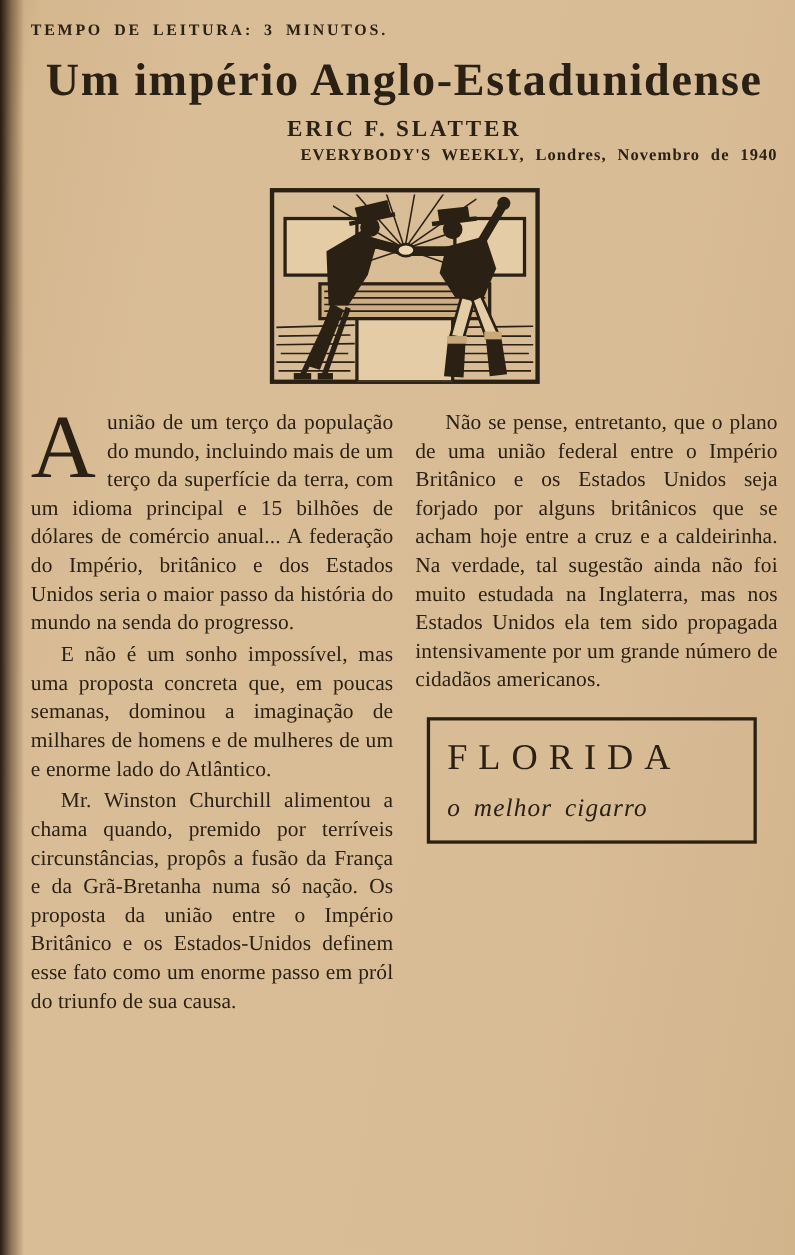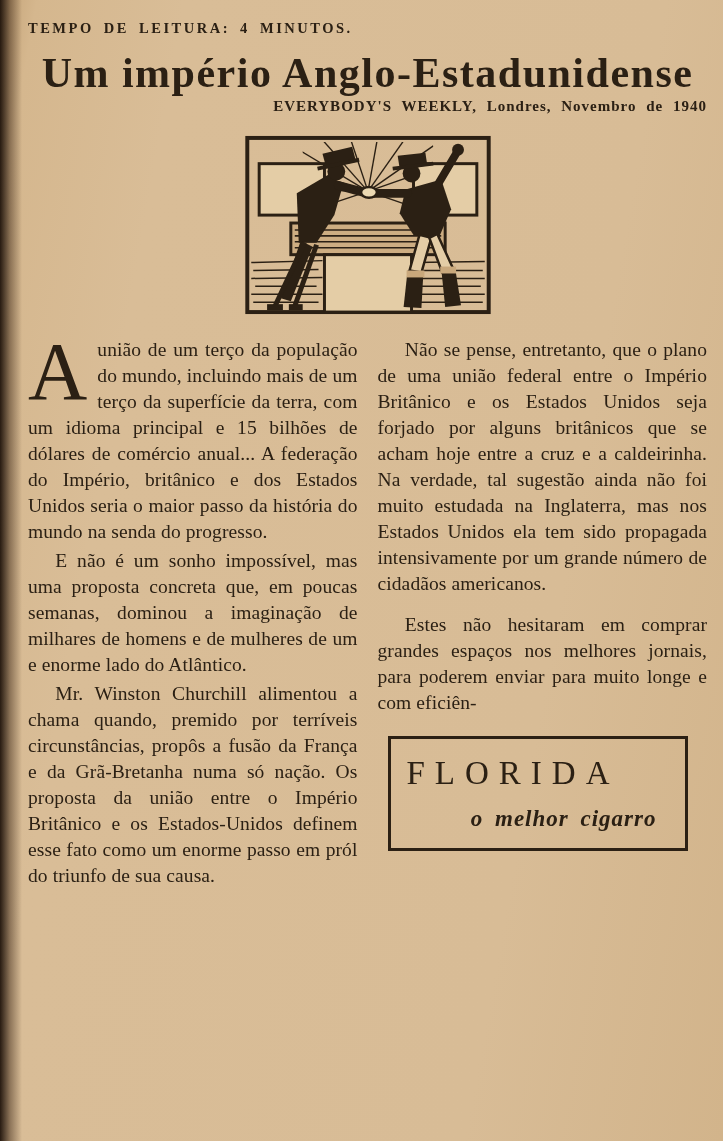--- a/index.html
+++ b/index.html
@@ -77,37 +77,38 @@
     padding:14px 28px 16px 16px;
   }
   .ad-brand{
     font-size:33px;
     letter-spacing:10px;
     line-height:1;
     margin-top:4px;
   }
   .ad-tagline{
     margin-top:16px;
-    text-align:right;
+    text-align:left;
     font-size:23px;
     font-style:italic;
-    font-weight:bold;
+    font-weight:normal;
     letter-spacing:1px;
     word-spacing:5px;
   }
 </style>
 </head>
 <body>
 
 <div class="page">
   <div class="binding-shadow"></div>
 
-  <div class="reading-time">TEMPO DE LEITURA: 4 MINUTOS.</div>
+  <div class="reading-time">TEMPO DE LEITURA: 3 MINUTOS.</div>
 
   <h1 class="title">Um império Anglo-Estadunidense</h1>
+  <div class="author">ERIC F. SLATTER</div>
   <div class="source">EVERYBODY'S WEEKLY, Londres, Novembro de 1940</div>
 
   <div class="illustration">
     <svg viewBox="0 0 260 188" width="258" height="186" xmlns="http://www.w3.org/2000/svg">
       <defs>
         <clipPath id="burstclip">
             <rect x="64" y="10" width="132" height="82"></rect>
           </clipPath>
         <clipPath id="frameclip">
             <rect x="8" y="6" width="244" height="176"></rect>
@@ -195,20 +196,19 @@
   </div>
 
   <main class="columns">
     <div class="col col-left">
       <p class="first"><span class="dropcap">A</span><span>união de um terço da população do mundo, incluindo mais de um terço da superfície da terra, com um idioma principal e 15 bilhões de dólares de comércio anual...  A federação do Império, britânico e dos Estados Unidos seria o maior passo da história do mundo na senda do progresso.</span></p>
       <p>E não é um sonho impossível, mas uma proposta concreta que, em poucas semanas, dominou a imaginação de milhares de homens e de mulheres de um e enorme lado do Atlântico.</p>
       <p>Mr. Winston Churchill alimentou a chama quando, premido por terríveis circunstâncias, propôs a fusão da França e da Grã-Bretanha numa só nação. Os proposta da união entre o Império Britânico e os Estados-Unidos definem esse fato como um enorme passo em pról do triunfo de sua causa.</p>
     </div>
     <div class="col col-right">
       <p>Não se pense, entretanto, que o plano de uma união federal entre o Império Britânico e os Estados Unidos seja forjado por alguns britânicos que se acham hoje entre a cruz e a caldeirinha. Na verdade, tal sugestão ainda não foi muito estudada na Inglaterra, mas nos Estados Unidos ela tem sido propagada intensivamente por um grande número de cidadãos americanos.</p>
-      <p>Estes não hesitaram em comprar grandes espaços nos melhores jornais, para poderem enviar para muito longe e com eficiên-</p>
       <div class="ad-box">
         <div class="ad-brand">FLORIDA</div>
         <div class="ad-tagline">o melhor cigarro</div>
       </div>
     </div>
   </main>
 </div>
 
 </body></html>

